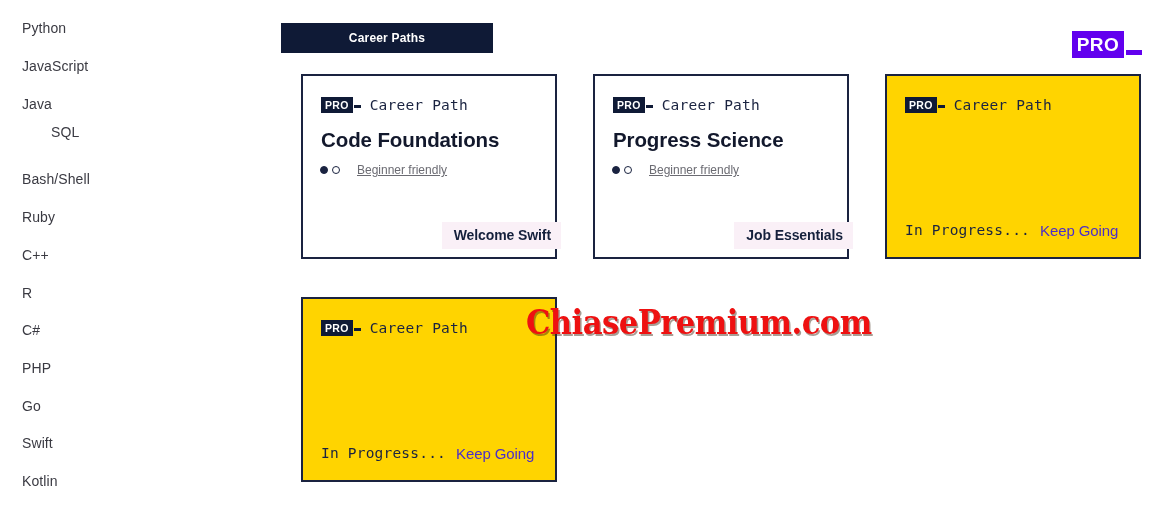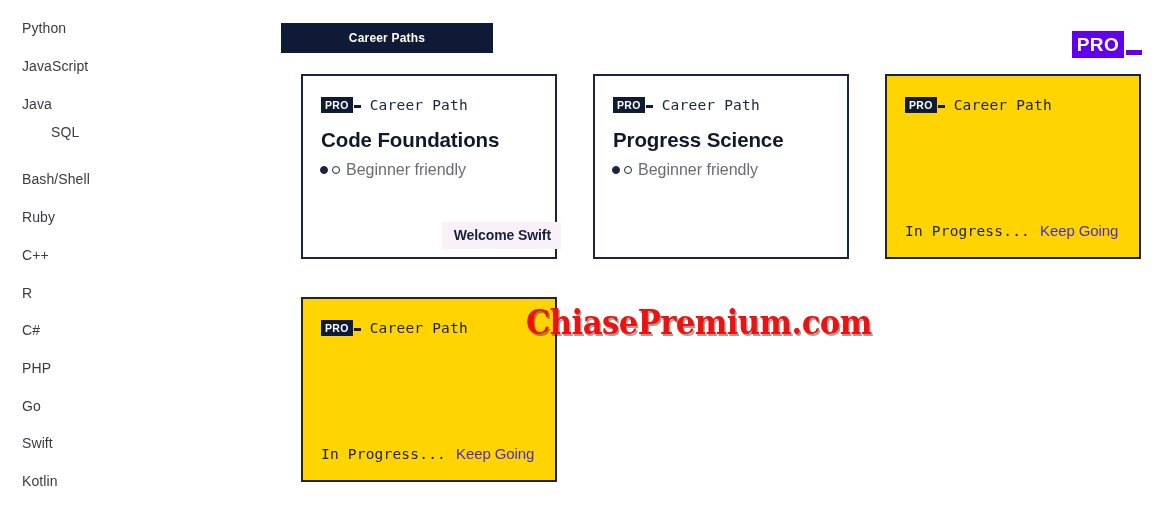--- a/index.html
+++ b/index.html
@@ -151,45 +151,46 @@
   .dot {
     width: 8px;
     height: 8px;
     border-radius: 50%;
     box-sizing: border-box;
     margin-right: 4px;
   }
   .dot.filled { background: #1a2340; border: 1px solid #1a2340; }
   .dot.hollow { background: transparent; border: 1.5px solid #1a2340; }
   .difficulty-label {
-    font-size: 16px;
+    font-size: 12px;
     color: #6b6b72;
-    margin-left: 2px;
-    white-space: nowrap;
+    margin-left: 13px;
+    white-space: nowrap;
+    text-decoration: underline;
   }
 
   .card-tag {
     position: absolute;
     right: -6px;
     bottom: 8px;
     background: #faf0f7;
     color: #15203c;
     font-size: 14px;
     font-weight: bold;
     padding: 5px 10px 6px 12px;
     white-space: nowrap;
     letter-spacing: -0.1px;
   }
 
   .card-progress {
     position: absolute;
     left: 18px;
     bottom: 18px;
     display: flex;
-    align-items: center;
+    align-items: flex-start;
     white-space: nowrap;
   }
   .progress-text {
     font-family: "DejaVu Sans Mono", "Liberation Mono", monospace;
     font-size: 14.5px;
     color: #1a2340;
     letter-spacing: 0.2px;
   }
   .progress-link {
     font-size: 15px;
@@ -262,20 +263,21 @@
         <span class="pro-chip">PRO</span>
         <span class="chip-cursor"></span>
         <span class="head-label">Career Path</span>
       </div>
       <div class="card-title">Progress Science</div>
       <div class="difficulty">
         <span class="dot filled"></span>
         <span class="dot hollow"></span>
         <span class="difficulty-label">Beginner friendly</span>
       </div>
+      <div class="card-tag">Job Essentials</div>
     </div>
     <div class="card yellow" style="left: 885px; top: 74px;">
       <div class="card-head">
         <span class="pro-chip">PRO</span>
         <span class="chip-cursor"></span>
         <span class="head-label">Career Path</span>
       </div>
       <div class="card-progress">
         <span class="progress-text">In Progress...</span>
         <span class="progress-link">Keep Going</span>

